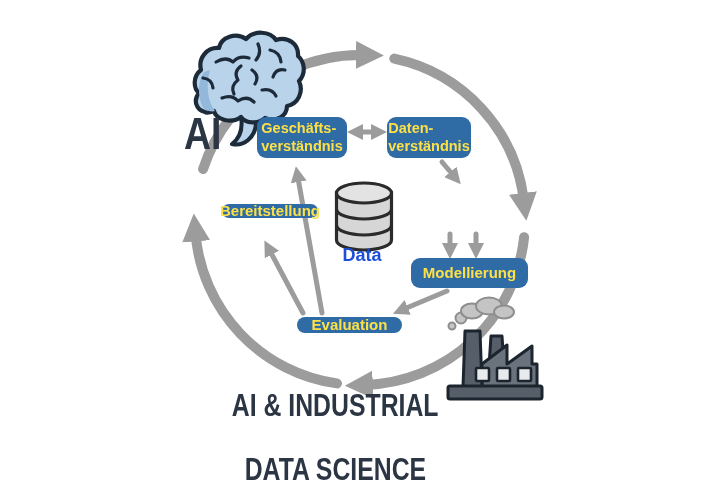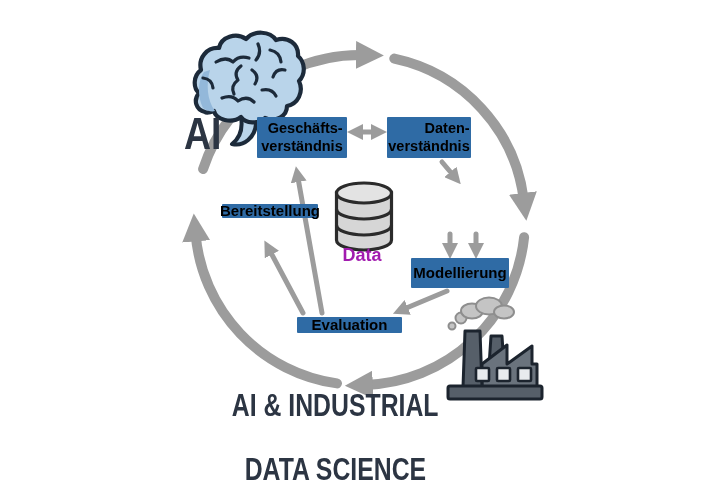--- a/index.html
+++ b/index.html
@@ -2,39 +2,39 @@
 <html><head>
 <meta charset="utf-8">
 <style>
   html,body{margin:0;padding:0;background:#ffffff;}
   .stage{
     position:relative;width:720px;height:480px;background:#ffffff;overflow:hidden;
     font-family:"Liberation Sans","DejaVu Sans",sans-serif;
   }
   .stage svg{position:absolute;left:0;top:0;}
   .box{
-    position:absolute;background:#2f6ba5;color:#000000;font-weight:bold;
-    text-align:right;white-space:pre-line;border-radius:1px;
+    position:absolute;background:#2f6ba5;color:#fde047;font-weight:bold;
+    text-align:left;white-space:pre-line;border-radius:9px;
     display:flex;align-items:center;justify-content:center;
     line-height:1.18;letter-spacing:0;
   }
   .box-geschaefts   {left:257px;top:117px;width:90px;height:41px;font-size:14.5px;}
   .box-daten        {left:387px;top:117px;width:84px;height:41px;font-size:14.5px;}
   .box-vorbereitung {left:410px;top:188px;width:100px;height:45px;font-size:15px;}
-  .box-modellierung {left:411px;top:258px;width:98px;height:30px;font-size:15px;}
+  .box-modellierung {left:411px;top:258px;width:117px;height:30px;font-size:15px;}
   .box-evaluation   {left:297px;top:317px;width:105px;height:16px;font-size:15px;}
   .box-bereitstellung{left:222px;top:204px;width:96px;height:14px;font-size:15px;}
   .ai-label{
     position:absolute;left:184px;top:112px;width:50px;color:#2c3543;
     font-size:44px;font-weight:bold;line-height:1;
     transform:scaleX(.85);transform-origin:left center;
   }
   .data-label{
     position:absolute;left:332px;top:245px;width:60px;text-align:center;
-    color:#a21caf;font-size:18px;font-weight:bold;
+    color:#1d4ed8;font-size:18px;font-weight:bold;
   }
   .title-line{
     position:absolute;left:135px;width:400px;text-align:center;
     color:#2c3543;font-weight:bold;font-size:31px;line-height:1;
   }
   .title-line span{display:inline-block;transform:scaleX(.8);transform-origin:center;}
   .title-1{top:390px;}
   .title-2{top:418px;margin-top:36px;}
 </style>
 </head>

